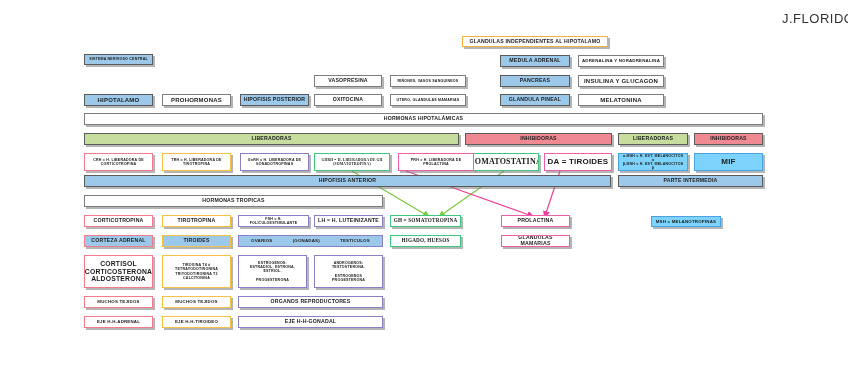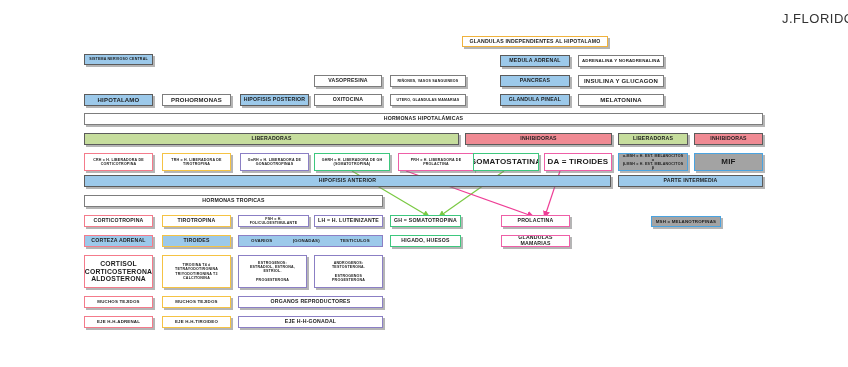--- a/index.html
+++ b/index.html
@@ -21,23 +21,23 @@
        font-family:"Liberation Sans",sans-serif;letter-spacing:.5px;}
   
   .blue   {background:#9cc9ea;border:1px solid #5b5b5b;}
   .whiteg {background:#ffffff;border:1px solid #7d7d7d;}
   .green  {background:#c6dd9d;border:1px solid #5b5b5b;}
   .red    {background:#ef8a93;border:1px solid #5b5b5b;}
   .orange {background:#ffffff;border:1px solid #f0b23c;}
   .e-pink  {background:#ffffff;border:1.6px solid #f47b8b;}
   .e-yellow{background:#ffffff;border:1.6px solid #f5c344;}
   .e-purple{background:#ffffff;border:1.6px solid #8b7fc4;}
-  .e-green {background:#ffffff;border:1.6px solid #3ec77e;}
+  .e-green {background:#ffffff;border:1.6px solid #3ec77e;font-family:Liberation Serif, serif;}
   .e-mag   {background:#ffffff;border:1.6px solid #ee5fa7;}
-  .e-blue  {background:#a3a3a3;border:1.6px solid #4aa3e0;}
+  .e-blue  {background:#7dd3fc;border:1.6px solid #4aa3e0;}
   .f-pink  {background:#9cc9ea;border:1.6px solid #f47b8b;}
   .f-yellow{background:#9cc9ea;border:1.6px solid #f5c344;}
   .f-purple{background:#9cc9ea;border:1.6px solid #8b7fc4;}
   .shadow {box-shadow:2px 2px 0 rgba(120,120,120,.55);}
   .t5  {font-size:3.6px;}
   .t6  {font-size:4.4px;}
   .t7  {font-size:5.2px;}
   .t8  {font-size:6px;}
   .t9  {font-size:6.8px;}
   .t10 {font-size:8px;}

